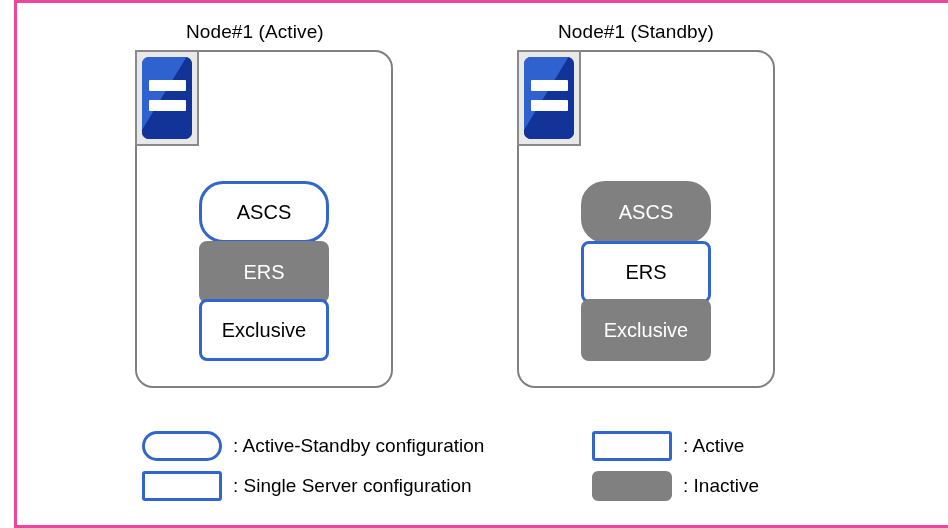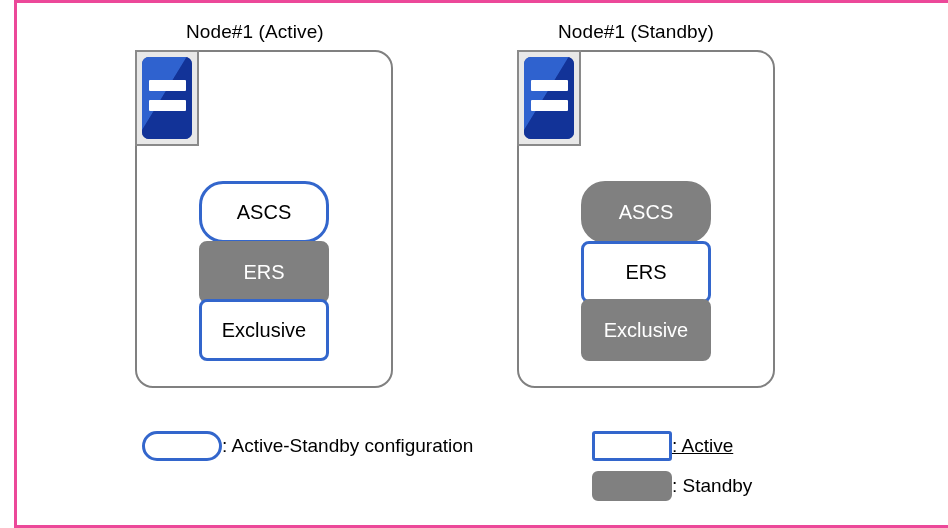--- a/index.html
+++ b/index.html
@@ -125,41 +125,42 @@
 
   
   .legend-row {
     position: absolute;
     display: flex;
     align-items: center;
     white-space: nowrap;
   }
   #legend-shape-row-1 { left: 125px; top: 428px; }
   #legend-shape-row-2 { left: 125px; top: 468px; }
-  #legend-state-row-1 { left: 575px; top: 428px; text-decoration: underline; }
+  #legend-state-row-1 { left: 575px; top: 428px; }
   #legend-state-row-2 { left: 575px; top: 468px; }
 
   .legend-swatch {
     box-sizing: border-box;
     width: 80px;
     height: 30px;
     flex: none;
   }
   .legend-swatch.pill { border-radius: 16px; }
   .legend-swatch.rect { border-radius: 3px; }
   .legend-swatch.active {
     background: #ffffff;
     border: 3px solid #3366cc;
   }
   .legend-swatch.inactive {
     background: #808080;
     border: 3px solid #808080;
     border-radius: 6px;
   }
   .legend-text {
+    margin-left: 11px;
     font-size: 19px;
     color: #000000;
   }
 </style>
 </head>
 <body>
 
 <div id="canvas">
 
   <div class="node-title" id="title-node1">Node#1 (Active)</div>
@@ -184,23 +185,27 @@
     </div>
   </div>
   <div class="svc-box pill inactive" id="n2-ascs">ASCS</div>
   <div class="svc-box rect active" id="n2-ers">ERS</div>
   <div class="svc-box rect inactive" id="n2-exclusive">Exclusive</div>
 
   <div class="legend-row" id="legend-shape-row-1">
     <div class="legend-swatch pill active"></div>
     <div class="legend-text">: Active-Standby configuration</div>
   </div>
+  <div class="legend-row" id="legend-shape-row-2">
+    <div class="legend-swatch rect active"></div>
+    <div class="legend-text">: Single Server configuration</div>
+  </div>
 
   <div class="legend-row" id="legend-state-row-1">
     <div class="legend-swatch rect active"></div>
     <div class="legend-text">: Active</div>
   </div>
   <div class="legend-row" id="legend-state-row-2">
     <div class="legend-swatch rect inactive"></div>
-    <div class="legend-text">: Standby</div>
+    <div class="legend-text">: Inactive</div>
   </div>
 
 </div>
 
 </body></html>

